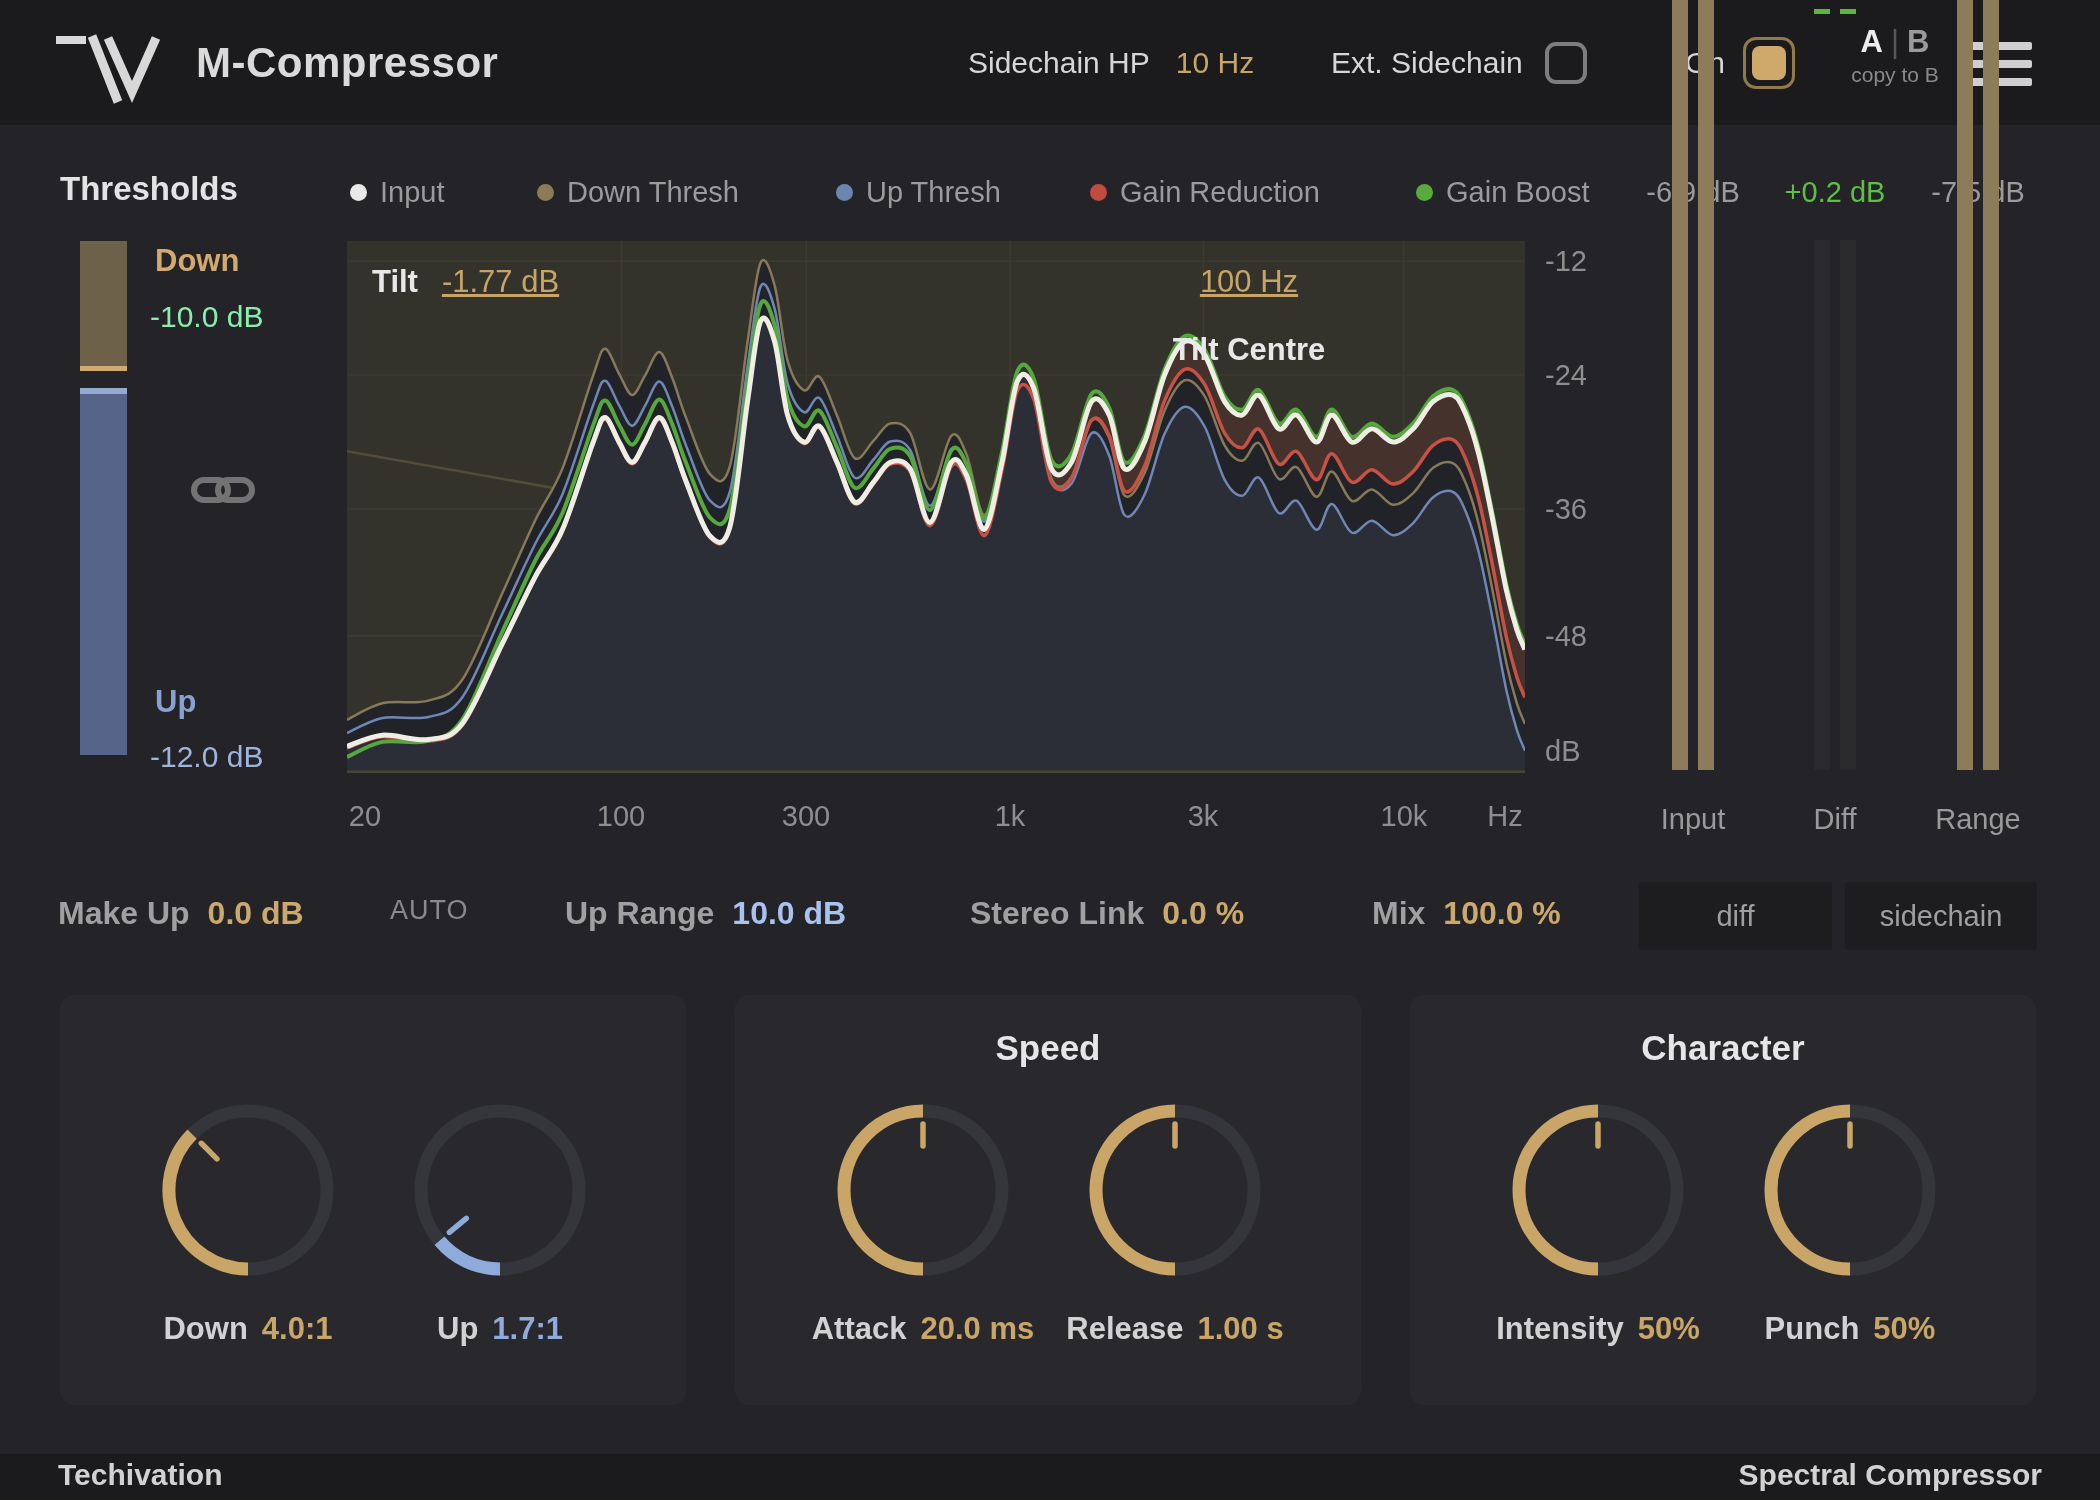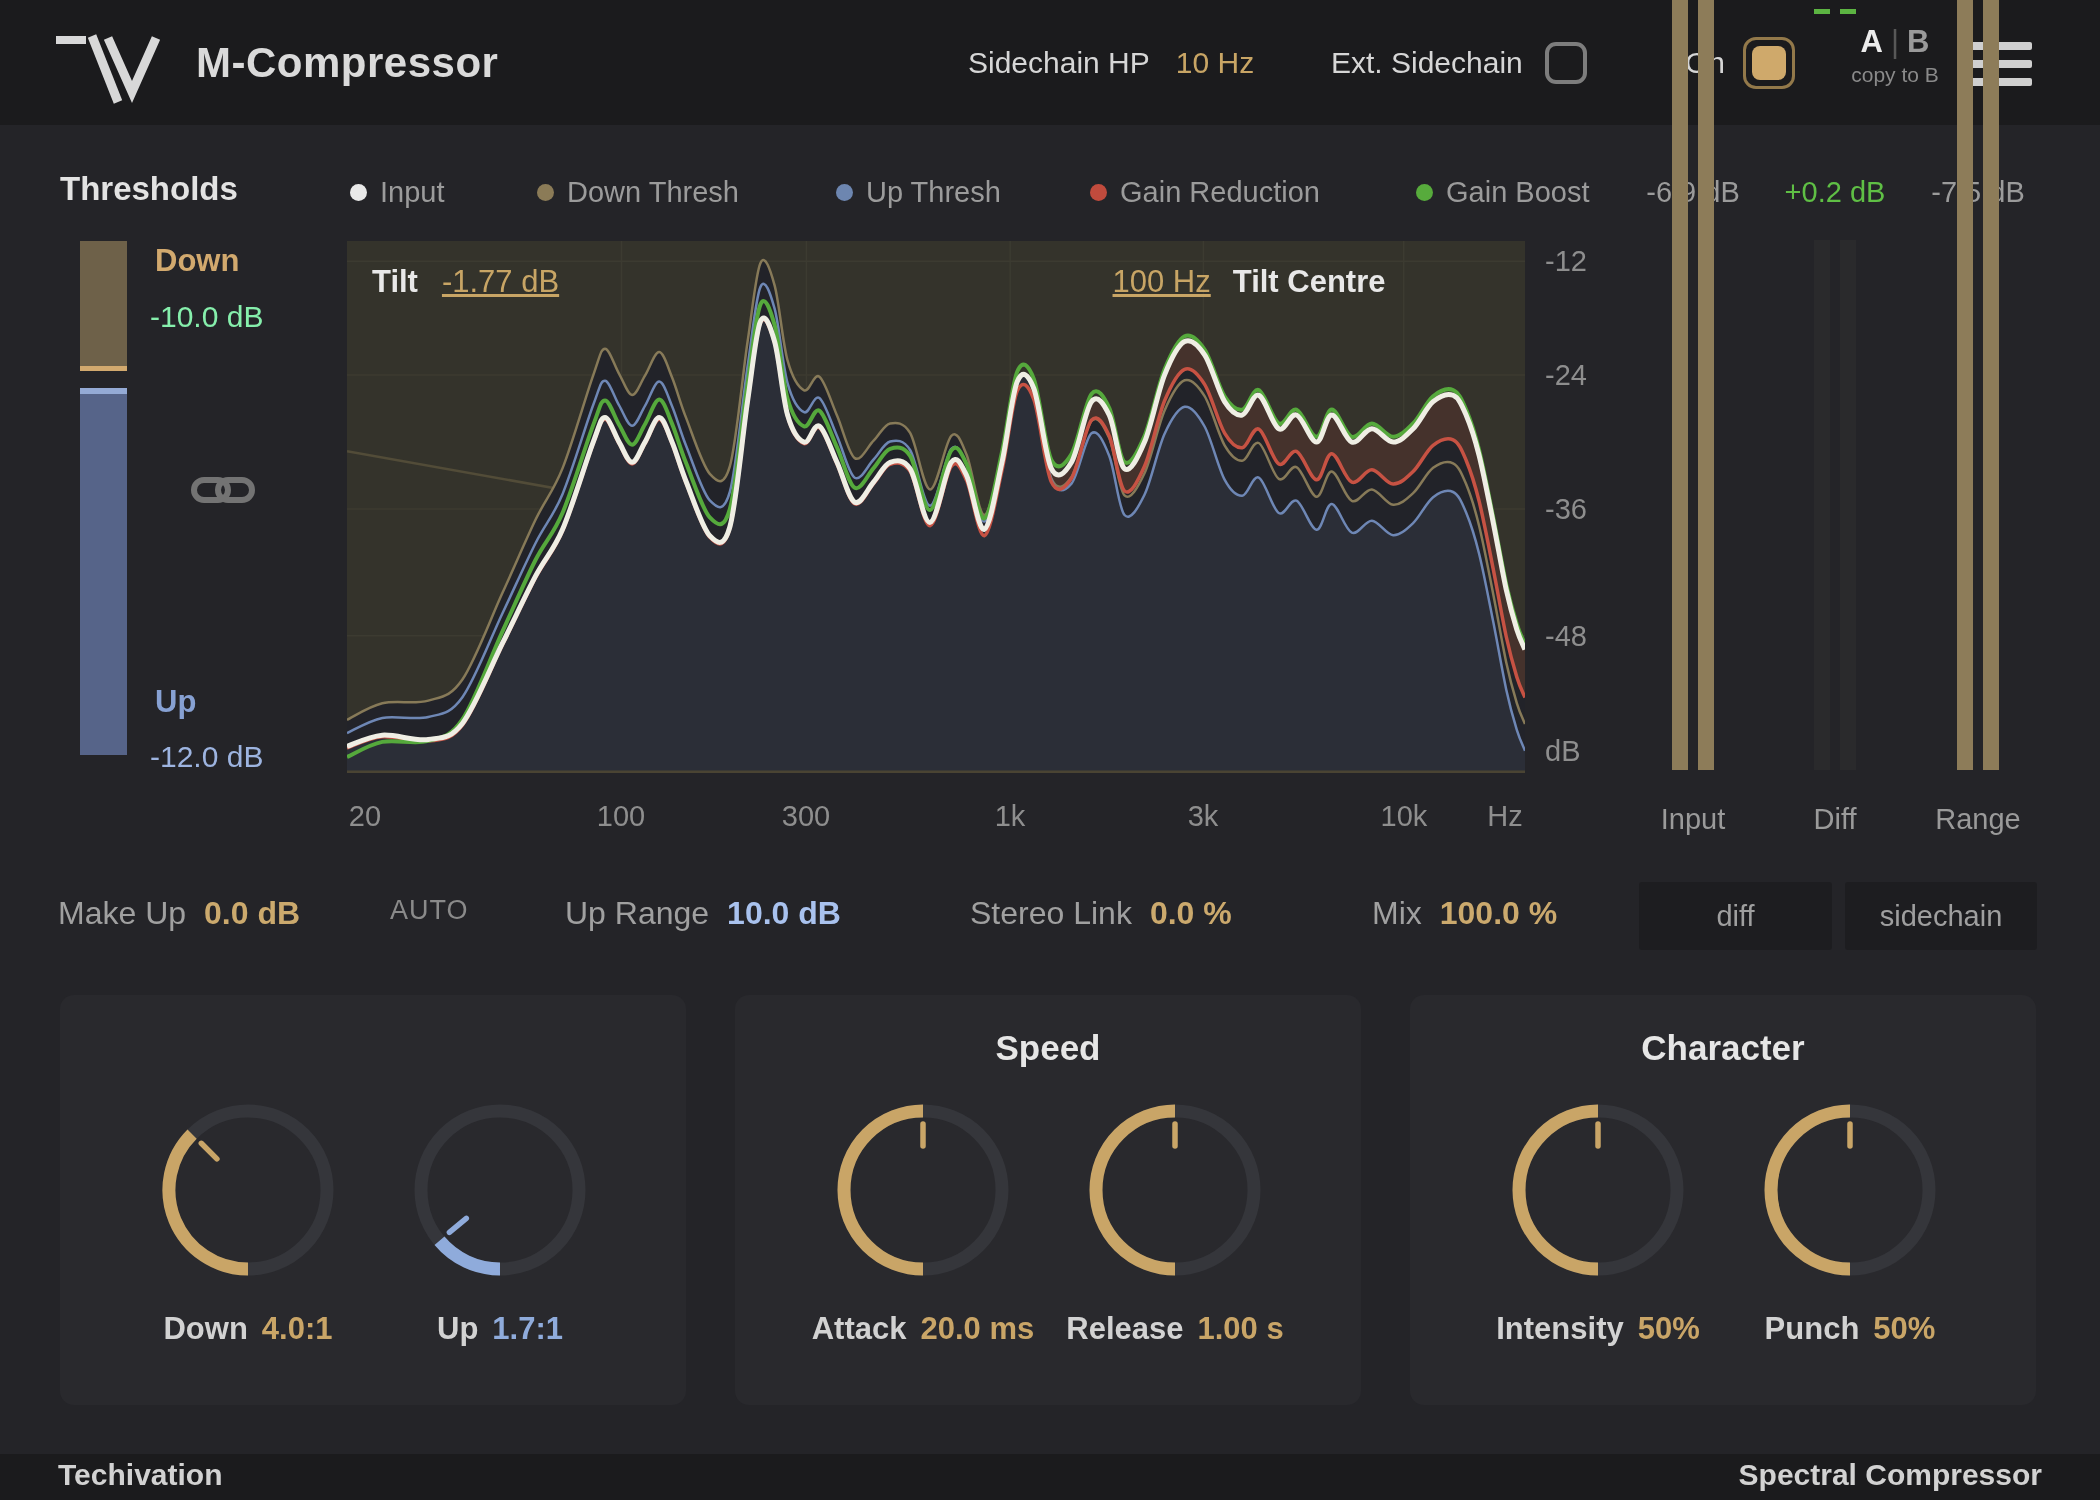--- a/index.html
+++ b/index.html
@@ -36,31 +36,31 @@
   #thr-bars{position:absolute;left:80px;top:241px;width:47px;height:514px;}
   #thr-down-fill{position:absolute;left:0;top:0;width:47px;height:125px;background:#6e6149;cursor:ns-resize;}
   #thr-down-edge{position:absolute;left:0;top:125px;width:47px;height:5px;background:#d2a96e;}
   #thr-up-edge{position:absolute;left:0;top:147px;width:47px;height:6px;background:#94aad5;}
   #thr-up-fill{position:absolute;left:0;top:153px;width:47px;height:361px;background:#566489;cursor:ns-resize;}
   .thr-label{position:absolute;left:155px;font-weight:700;font-size:31px;}
   .thr-value{position:absolute;left:150px;font-size:30px;}
   
   #spectrum-wrap{position:absolute;left:347px;top:241px;width:1178px;height:532px;cursor:crosshair;}
   #tilt-left{position:absolute;left:372px;top:264px;display:flex;gap:24px;align-items:center;}
-  #tilt-right{position:absolute;left:1000px;top:264px;width:498px;display:flex;gap:22px;align-items:center;justify-content:center;}
+  #tilt-right{position:absolute;left:1000px;top:264px;width:498px;display:flex;gap:32px;align-items:center;justify-content:flex-end;flex-direction:column;}
   .g-label{font-size:31px;font-weight:700;color:#e8e8e8;}
   .g-value{font-size:31px;color:#c8a565;cursor:ew-resize;text-decoration:underline;}
   .x-tick{position:absolute;top:800px;width:120px;text-align:center;font-size:29px;color:#8e8e8e;}
   .y-tick{position:absolute;left:1545px;width:100px;font-size:29px;color:#8e8e8e;}
   
   .meter-track{position:absolute;top:240px;width:16px;height:530px;background:#2a2a2c;}
   .meter-label{position:absolute;top:803px;width:160px;text-align:center;font-size:29px;color:#9a9a9a;}
   
   .ctl-item{position:absolute;top:895px;display:flex;align-items:center;gap:18px;}
-  .ctl-label{font-size:32px;font-weight:400;color:#a0a0a0;}
+  .ctl-label{font-size:32px;font-weight:700;color:#a0a0a0;}
   .ctl-value{font-size:32px;font-weight:700;cursor:ew-resize;}
   .ctl-auto{font-size:27px;color:#8a8a8a;letter-spacing:1px;cursor:pointer;}
   .mode-btn{position:absolute;top:882px;height:68px;background:#1d1d20;color:#9f9f9f;font-size:29px;
             display:flex;align-items:center;justify-content:center;border-radius:3px;cursor:pointer;}
   
   .panel{position:absolute;top:995px;width:626px;height:410px;background:#29292d;border-radius:14px;}
   .panel-title{position:absolute;top:33px;width:100%;text-align:center;font-size:35px;font-weight:700;color:#e6e6e6;}
   .knob-block{position:absolute;top:100px;width:240px;text-align:center;cursor:pointer;}
   .knob-row{margin-top:22px;display:flex;justify-content:center;gap:14px;white-space:nowrap;}
   .knob-name{font-size:31px;font-weight:700;color:#d2d2d2;}

